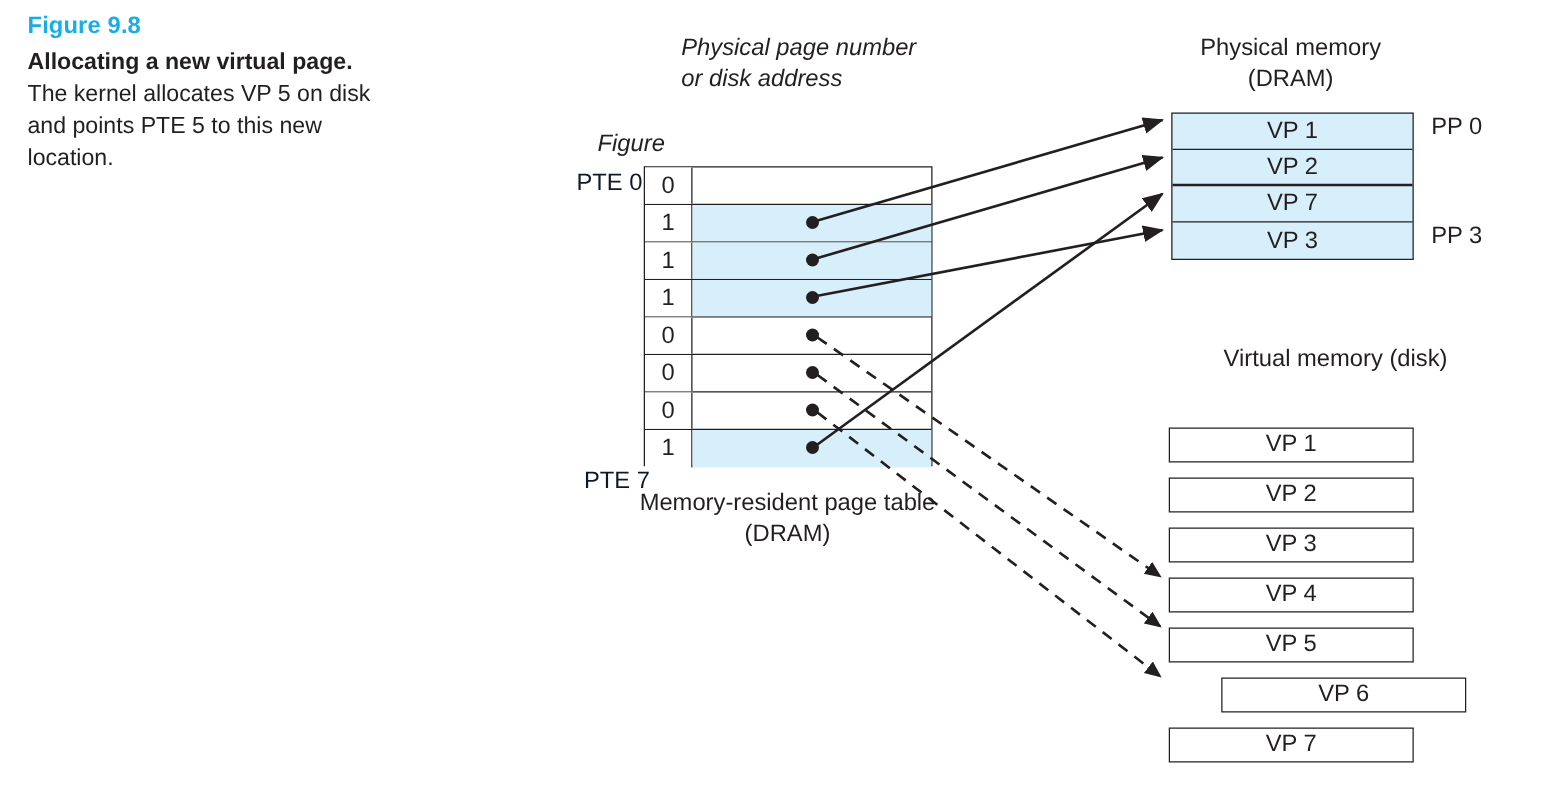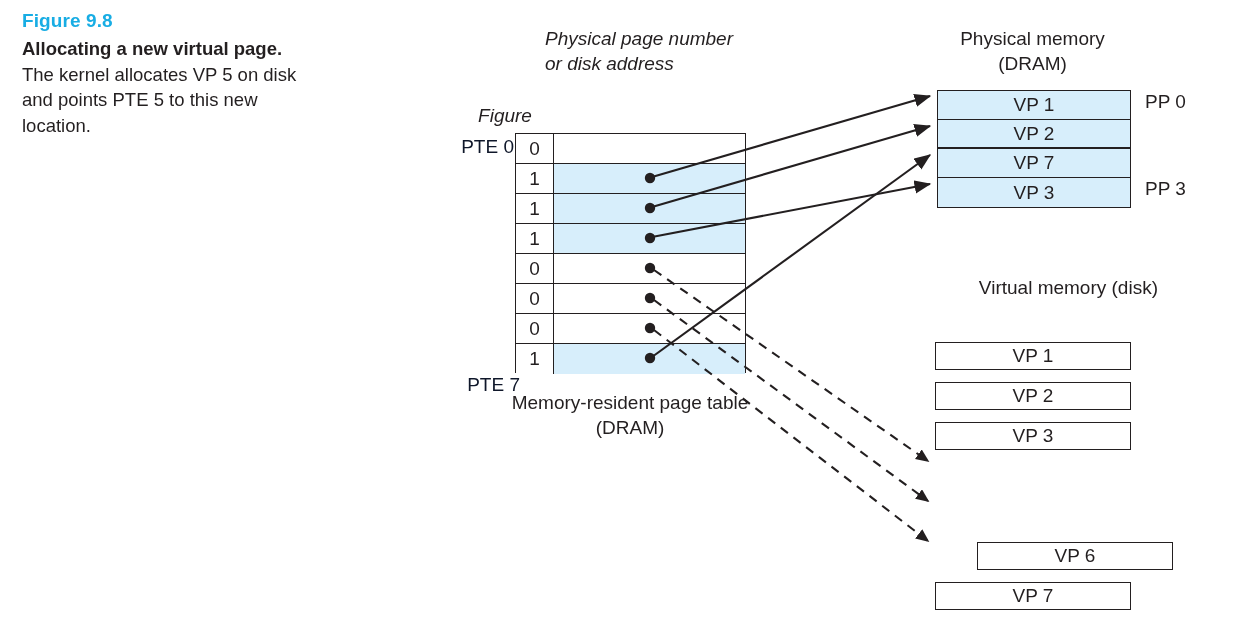--- a/index.html
+++ b/index.html
@@ -168,20 +168,22 @@
     <div class="pm-row">VP 7</div>
     <div class="pm-row">VP 3</div>
   </div>
   <div class="pp-label" id="pp0">PP 0</div>
   <div class="pp-label" id="pp3">PP 3</div>
 
   <div id="vm-title">Virtual memory (disk)</div>
   <div class="vm-box" style="top:342px;">VP 1</div>
   <div class="vm-box" style="top:382px;">VP 2</div>
   <div class="vm-box" style="top:422px;">VP 3</div>
+  <div class="vm-box" style="top:462px;">VP 4</div>
+  <div class="vm-box" style="top:502px;">VP 5</div>
   <div class="vm-box" style="top:542px;margin-left:42px;">VP 6</div>
   <div class="vm-box" style="top:582px;">VP 7</div>
 
   <svg id="wires" viewBox="0 0 1234 639">
     <defs>
       <marker id="ah" markerWidth="9" markerHeight="9" refX="7.4" refY="3.2" orient="auto" markerUnits="strokeWidth">
         <path d="M0,0 L8,3.2 L0,6.4 z" fill="#231f20"></path>
       </marker>
       <marker id="ahd" markerWidth="7" markerHeight="7" refX="5.6" refY="2.8" orient="auto" markerUnits="strokeWidth">
         <path d="M0,0 L6.4,2.8 L0,5.6 z" fill="#231f20"></path>

